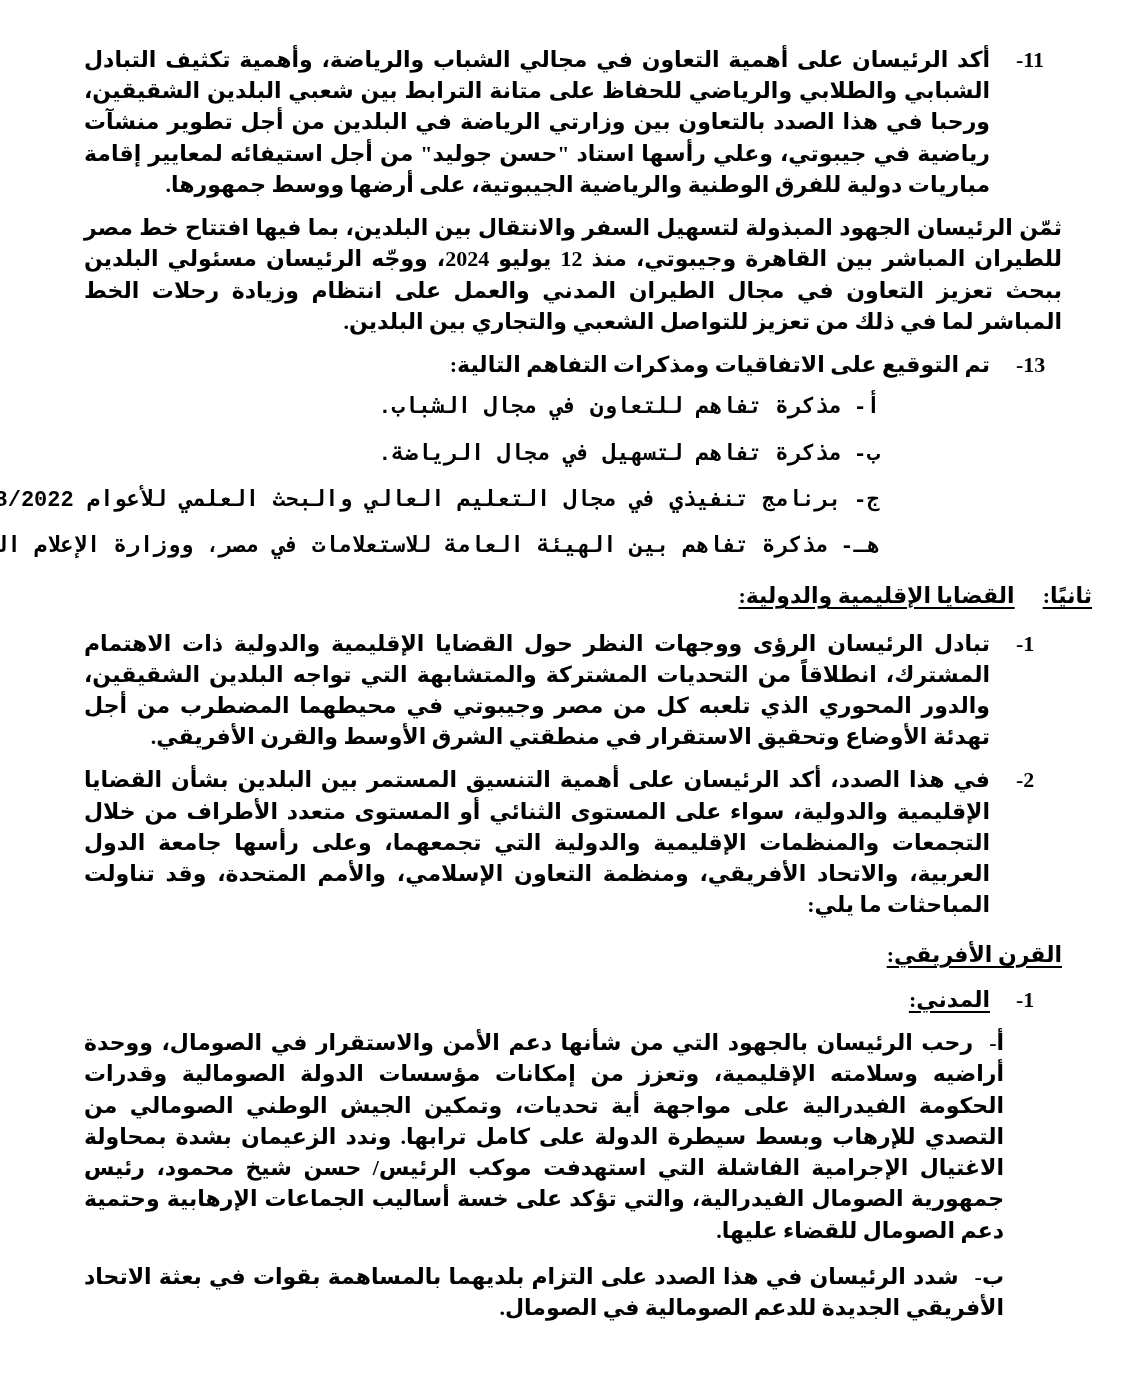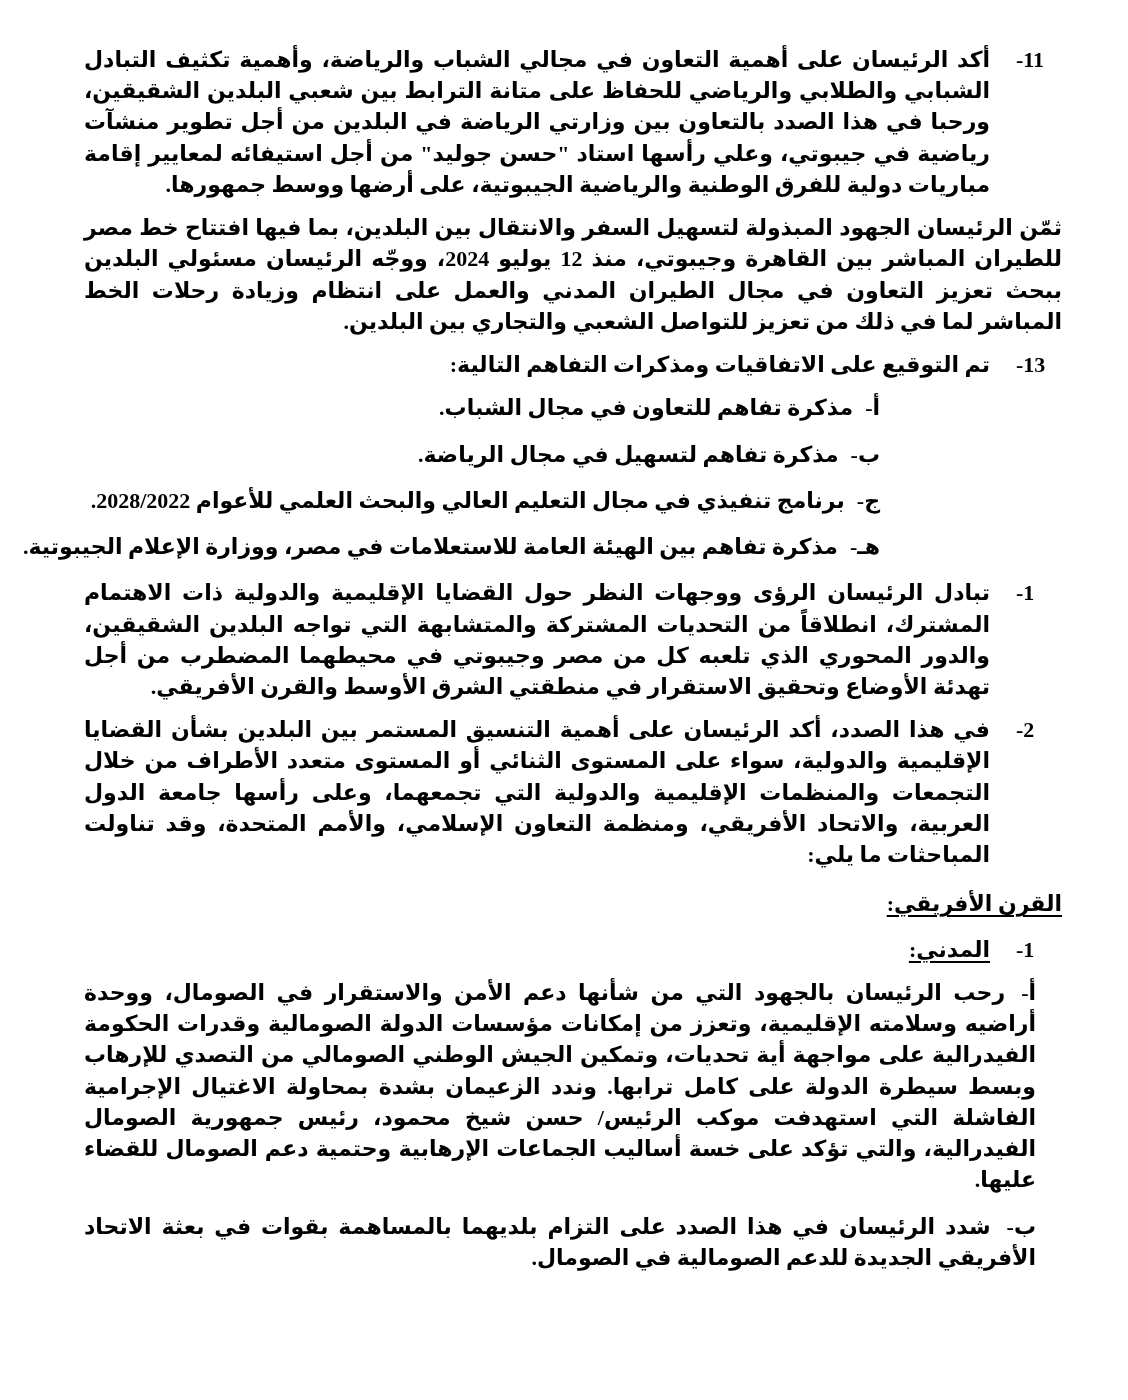--- a/index.html
+++ b/index.html
@@ -10,28 +10,28 @@
     background:#ffffff; color:#000000;
     direction:rtl;
     padding:44px 36px 36px 84px;
     font-weight:bold;
     font-size:22px;
     line-height:1.42;
   }
   .item { display:flex; gap:26px; margin:0 30px 12px 0; }
   .item .num { flex:0 0 46px; text-align:left; white-space:nowrap; }
   .item .text { flex:1; text-align:justify; }
-  .agreements { padding-right:212px; margin:4px 0 14px 0; }
+  .agreements { padding-right:212px; margin:4px 0 14px 0;font-family:Liberation Mono, monospace; }
   .agreement { margin-bottom:15px; text-align:right; white-space:nowrap; }
   .agreement .marker { margin-left:12px; }
   .section-row { margin:18px 0 16px 0; text-align:right; }
   .section-row .sec-label { margin-left:28px; }
   .u { text-decoration:underline; text-underline-offset:4px; }
   .subsection { margin:18px 30px 14px 0; text-align:right; }
-  .para { margin:0 56px 15px 0; text-align:justify; }
+  .para { margin:0 88px 15px 0; text-align:justify; }
   .para .marker { margin-left:16px; }
 </style>
 </head>
 <body>
 
 <div class="page">
 
   <div class="item">
     <span class="num">11-</span>
     <p class="text">أكد الرئيسان على أهمية التعاون في مجالي الشباب والرياضة، وأهمية تكثيف التبادل الشبابي والطلابي والرياضي للحفاظ على متانة الترابط بين شعبي البلدين الشقيقين، ورحبا في هذا الصدد بالتعاون بين وزارتي الرياضة في البلدين من أجل تطوير منشآت رياضية في جيبوتي، وعلي رأسها استاد "حسن جوليد" من أجل استيفائه لمعايير إقامة مباريات دولية للفرق الوطنية والرياضية الجيبوتية، على أرضها ووسط جمهورها.</p>
@@ -46,20 +46,23 @@
     <p class="text">تم التوقيع على الاتفاقيات ومذكرات التفاهم التالية:</p>
   </div>
 
   <div class="agreements">
     <p class="agreement"><span class="marker">أ-</span><span>مذكرة تفاهم للتعاون في مجال الشباب.</span></p>
     <p class="agreement"><span class="marker">ب-</span><span>مذكرة تفاهم لتسهيل في مجال الرياضة.</span></p>
     <p class="agreement"><span class="marker">ج-</span><span>برنامج تنفيذي في مجال التعليم العالي والبحث العلمي للأعوام 2028/2022.</span></p>
     <p class="agreement"><span class="marker">هـ-</span><span>مذكرة تفاهم بين الهيئة العامة للاستعلامات في مصر، ووزارة الإعلام الجيبوتية.</span></p>
   </div>
 
+  <div class="section-row">
+    <span class="u sec-label">ثانيًا:</span><span class="u">القضايا الإقليمية والدولية:</span>
+  </div>
 
   <div class="item">
     <span class="num">1-</span>
     <p class="text">تبادل الرئيسان الرؤى ووجهات النظر حول القضايا الإقليمية والدولية ذات الاهتمام المشترك، انطلاقاً من التحديات المشتركة والمتشابهة التي تواجه البلدين الشقيقين، والدور المحوري الذي تلعبه كل من مصر وجيبوتي في محيطهما المضطرب من أجل تهدئة الأوضاع وتحقيق الاستقرار في منطقتي الشرق الأوسط والقرن الأفريقي.</p>
   </div>
 
   <div class="item">
     <span class="num">2-</span>
     <p class="text">في هذا الصدد، أكد الرئيسان على أهمية التنسيق المستمر بين البلدين بشأن القضايا الإقليمية والدولية، سواء على المستوى الثنائي أو المستوى متعدد الأطراف من خلال التجمعات والمنظمات الإقليمية والدولية التي تجمعهما، وعلى رأسها جامعة الدول العربية، والاتحاد الأفريقي، ومنظمة التعاون الإسلامي، والأمم المتحدة، وقد تناولت المباحثات ما يلي:</p>
   </div>

